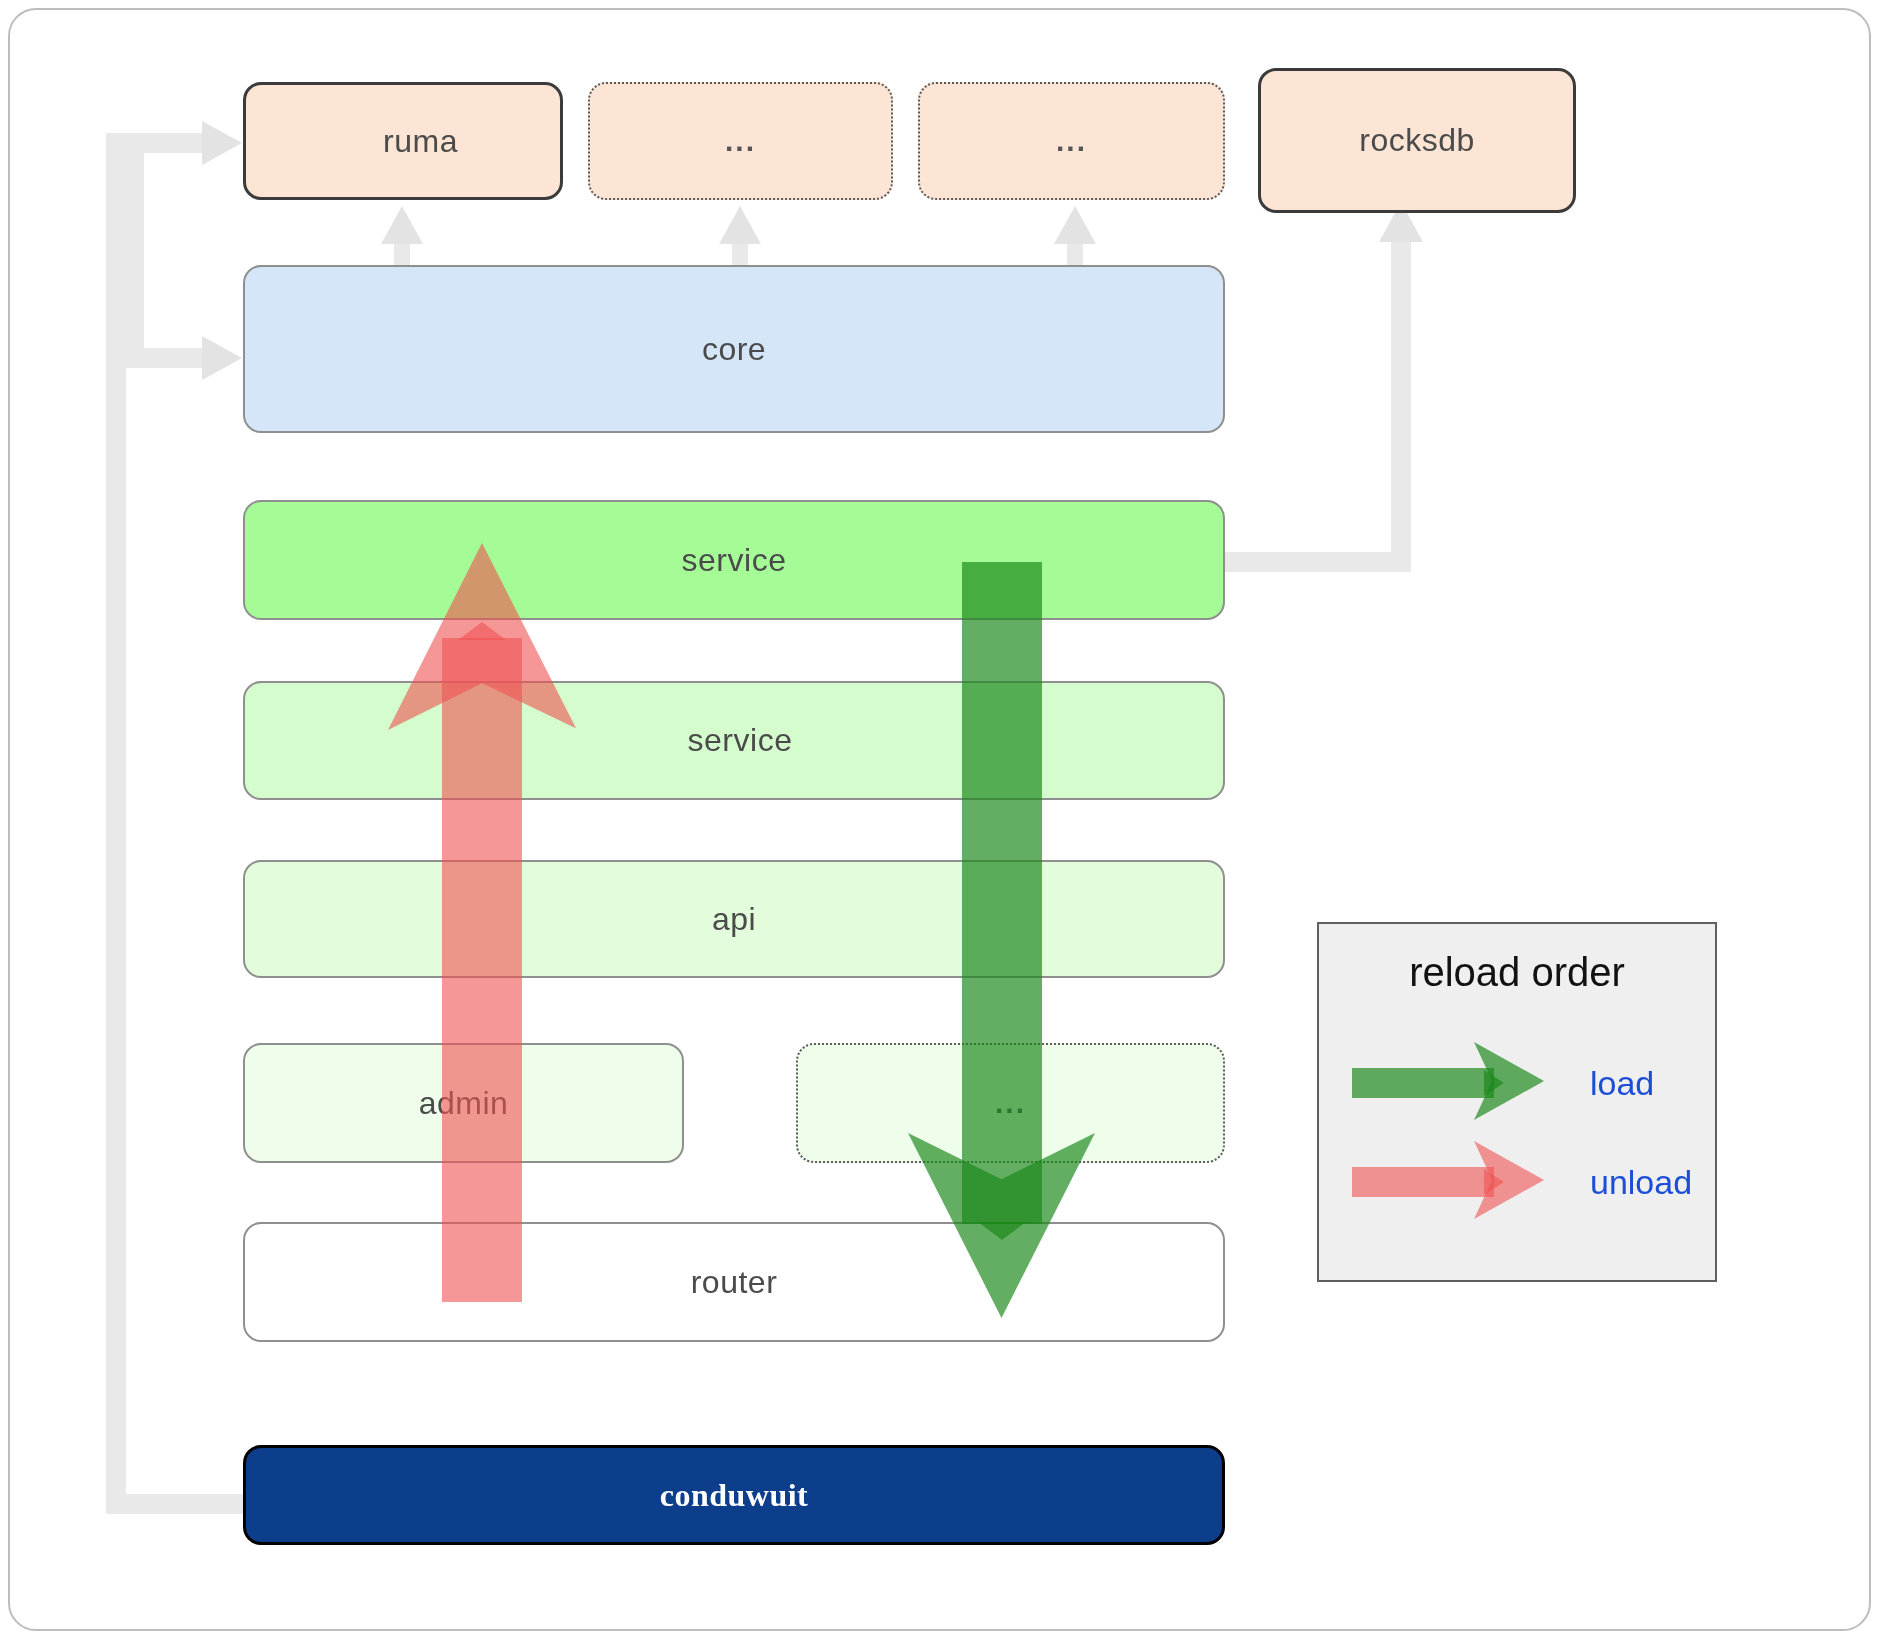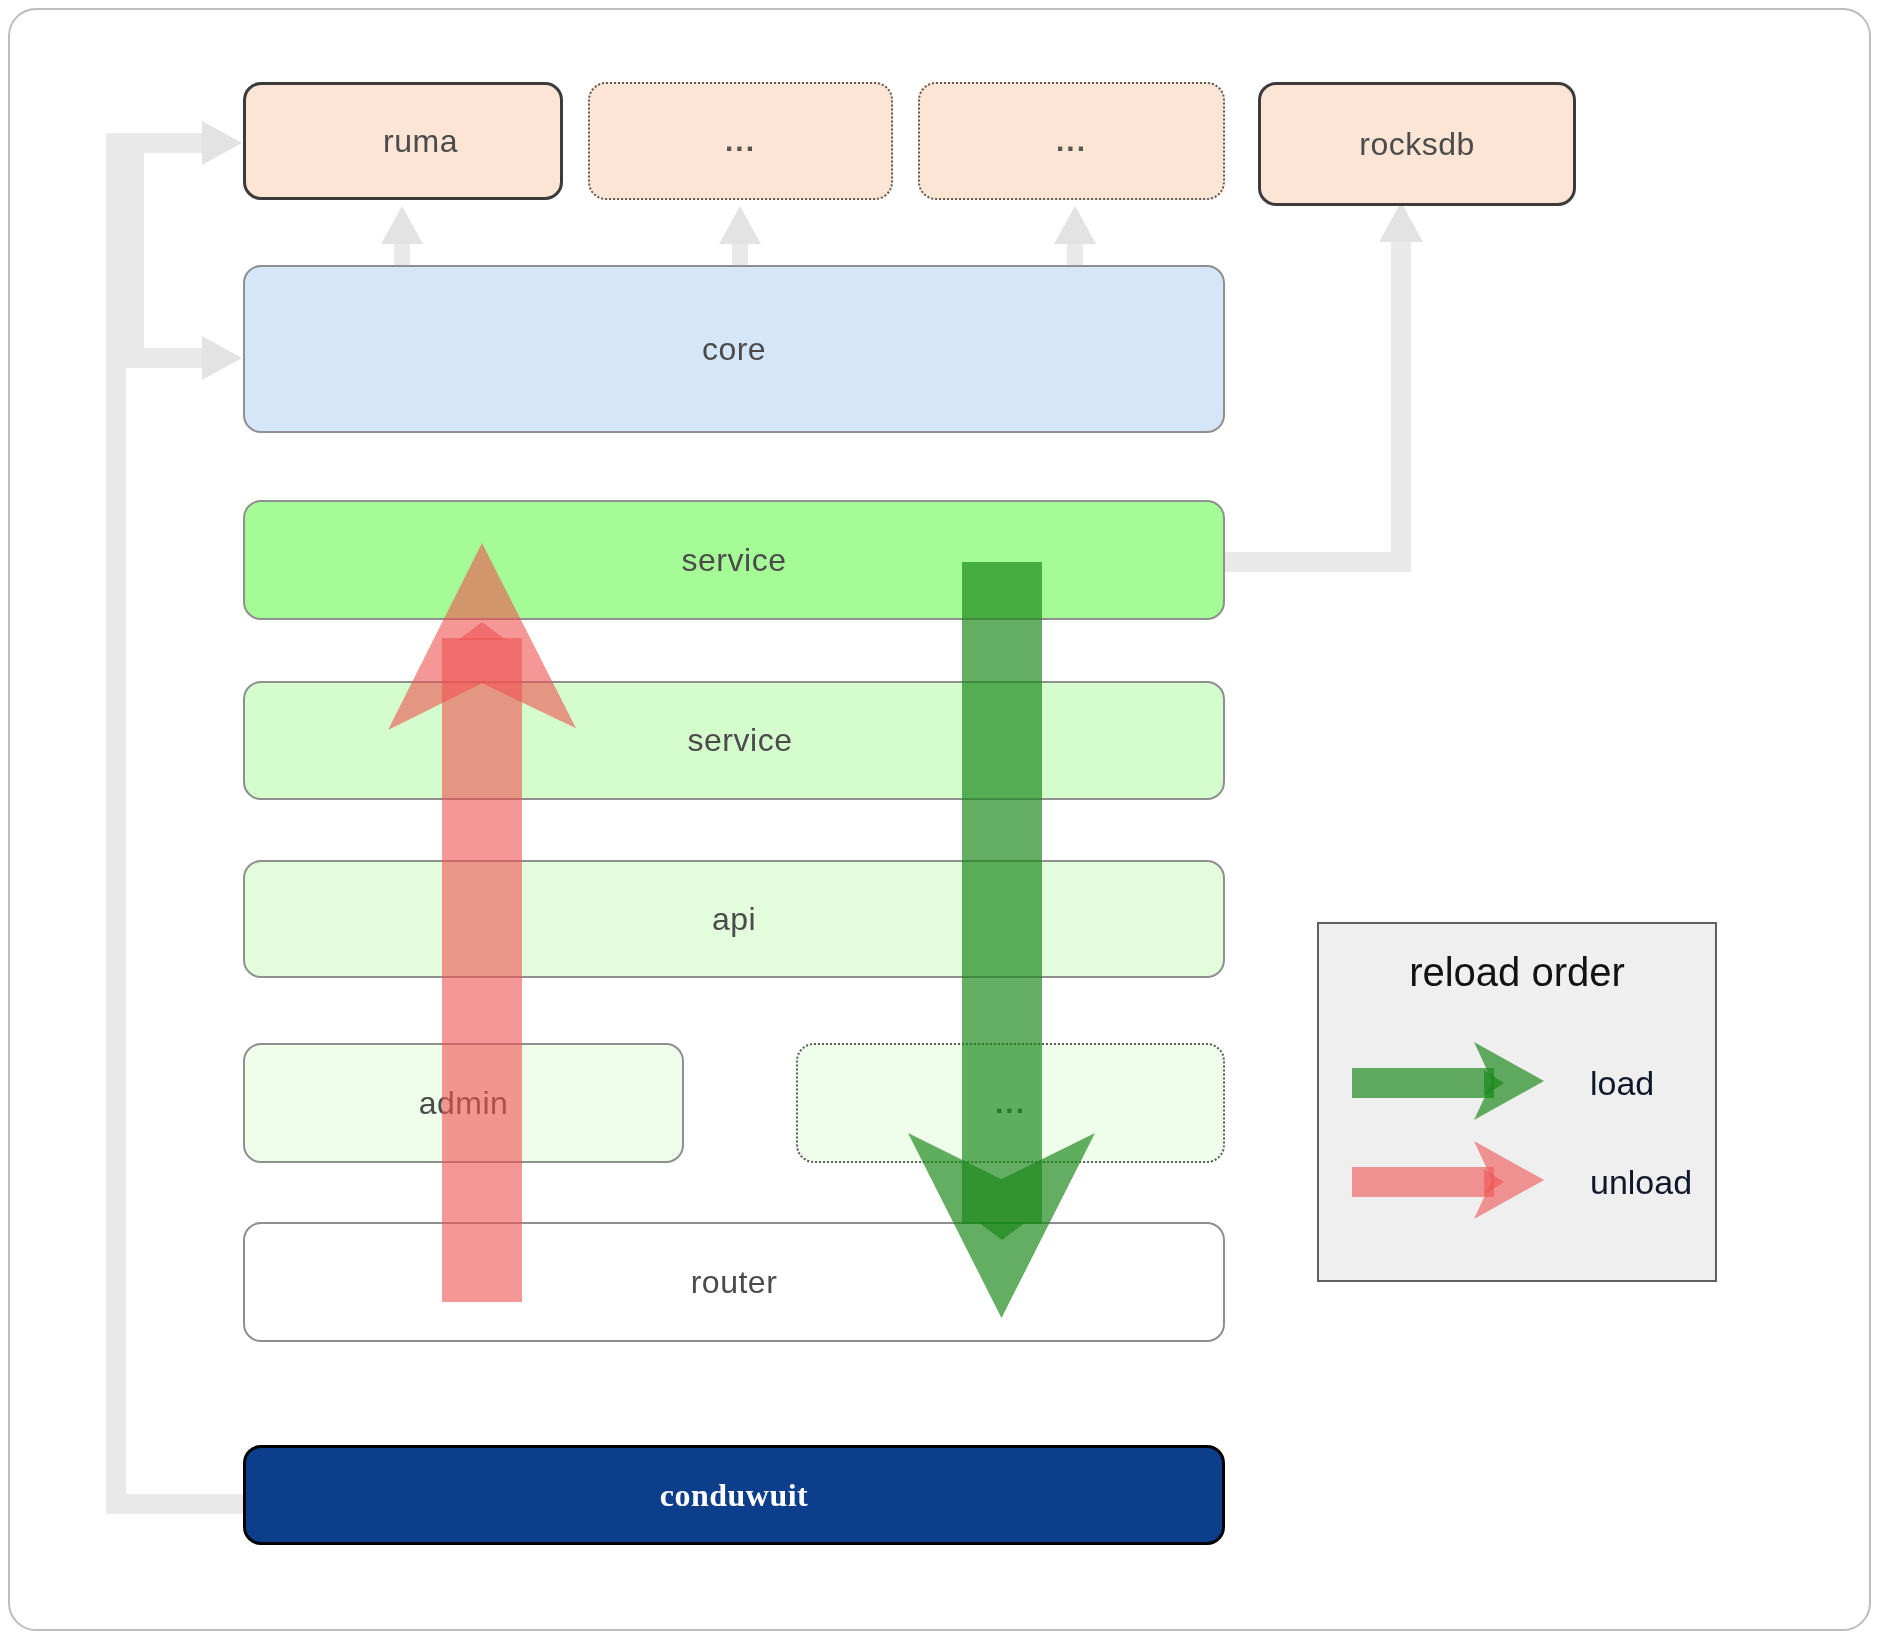--- a/index.html
+++ b/index.html
@@ -19,21 +19,21 @@
   }
   .b-gray{border:2px solid var(--box-border);}
   .b-dark{border:3px solid var(--dark-border);}
   .b-dotted{border:2px dotted #5c5c5c;}
   .peach{background:var(--peach-fill);}
   .dots-label{font-weight:700;letter-spacing:2px;font-size:30px;color:#555555;}
 
   .b-ruma    {left:243px;top:82px;width:320px;height:118px;padding-left:35px;}
   .b-dots1   {left:588px;top:82px;width:305px;height:118px;}
   .b-dots2   {left:918px;top:82px;width:307px;height:118px;}
-  .b-rocksdb {left:1258px;top:82px;width:318px;height:124px;text-align:right;}
+  .b-rocksdb {left:1258px;top:68px;width:318px;height:145px;text-align:right;}
   .b-core    {left:243px;top:265px;width:982px;height:168px;background:var(--core-fill);}
   .b-database{left:243px;top:500px;width:982px;height:120px;background:var(--database-fill);}
   .b-service {left:243px;top:681px;width:982px;height:119px;background:var(--service-fill);padding-left:12px;}
   .b-api     {left:243px;top:860px;width:982px;height:118px;background:var(--api-fill);}
   .b-admin   {left:243px;top:1043px;width:441px;height:120px;background:var(--admin-fill);}
   .b-dots3   {left:796px;top:1043px;width:429px;height:120px;background:var(--admin-fill);}
   .b-router  {left:243px;top:1222px;width:982px;height:120px;background:var(--router-fill);}
   .b-conduwuit{left:243px;top:1445px;width:982px;height:100px;background:var(--conduwuit-fill);
     border:3px solid #000000;color:var(--conduwuit-text);font-weight:700;font-family:Liberation Serif, serif;}
 
@@ -83,21 +83,21 @@
   .lg-shaft{width:142px;height:30px;}
   .lg-head{width:70px;height:78px;clip-path:polygon(0 0,26% 50%,0 100%,100% 50%);}
   .lg-marker{width:20px;height:26px;clip-path:polygon(0 0,100% 50%,0 100%);}
   .lg-green-s{left:1352px;top:1068px;}
   .lg-green-h{left:1474px;top:1042px;}
   .lg-green-m{left:1484px;top:1070px;}
   .lg-red-s{left:1352px;top:1167px;}
   .lg-red-h{left:1474px;top:1141px;}
   .lg-red-m{left:1484px;top:1169px;}
   .legend-label{position:absolute;left:1590px;transform:translateY(-50%);
-    font-size:34px;color:#0f172a;}
+    font-size:34px;color:#1d4ed8;}
   .ll-load{top:1083px;}
   .ll-unload{top:1182px;}
 </style>
 </head>
 <body>
 
 <div id="canvas">
   <div class="frame"></div>
 
   <div>

